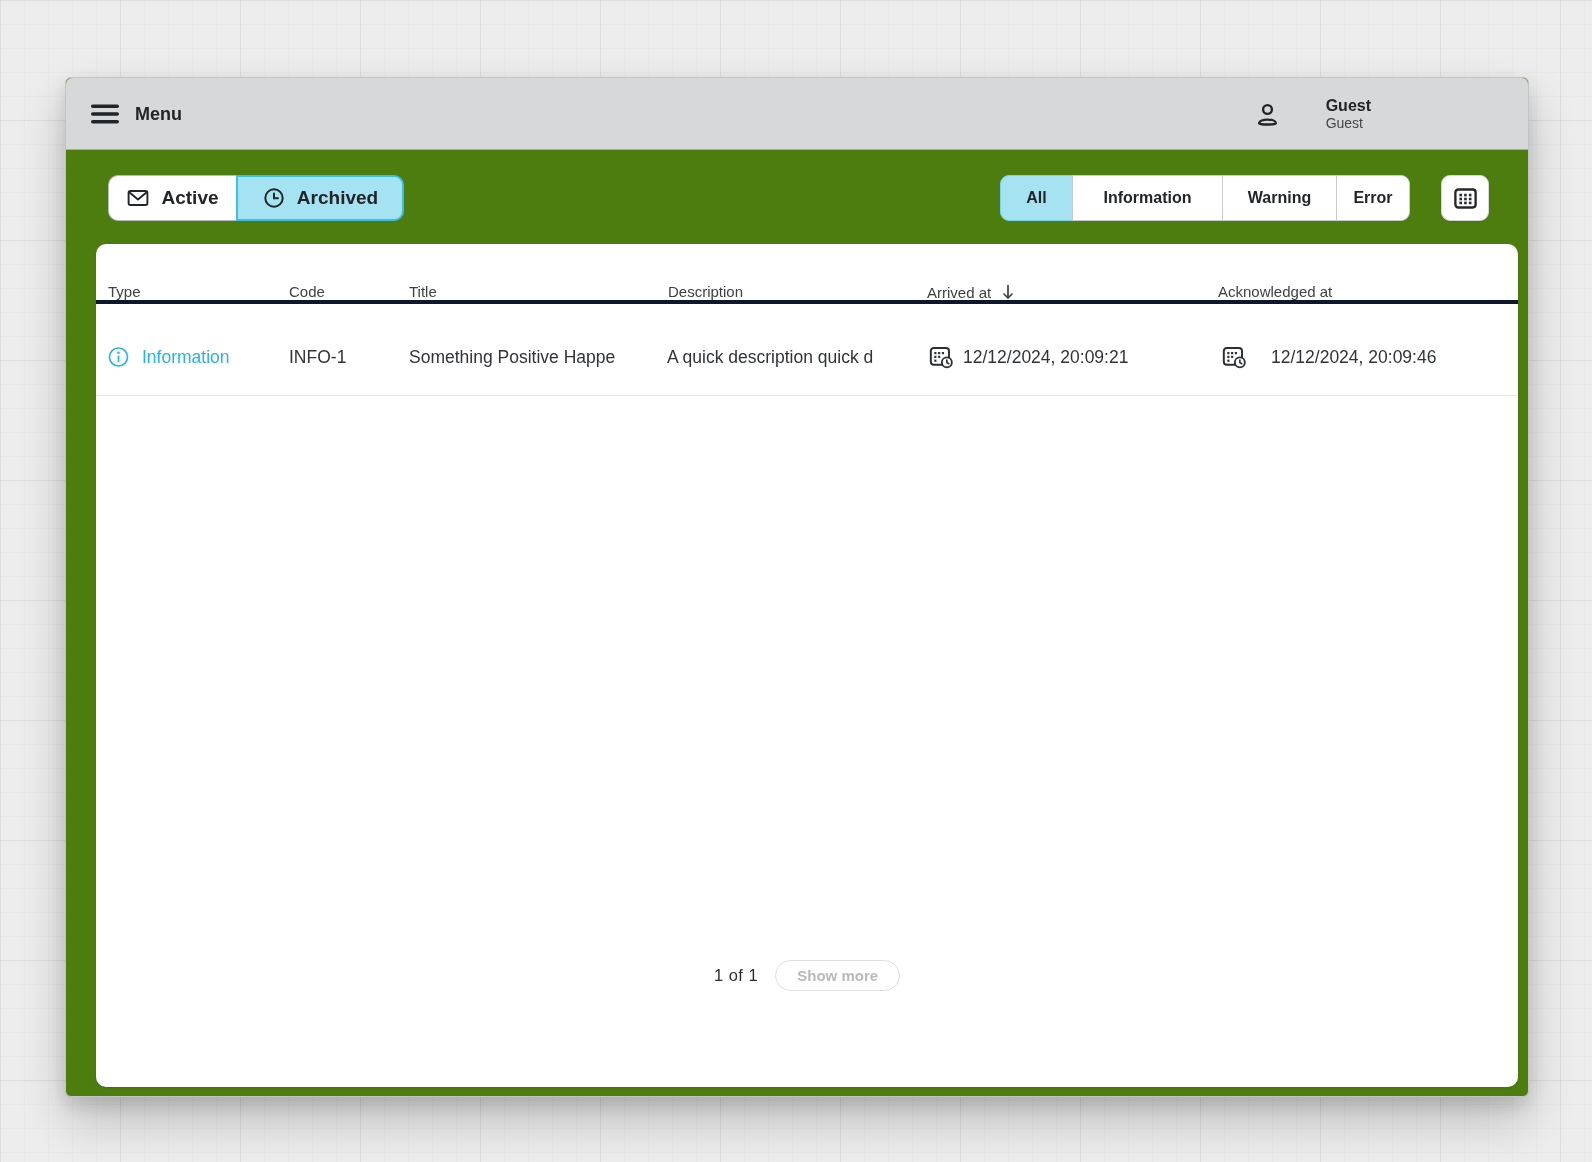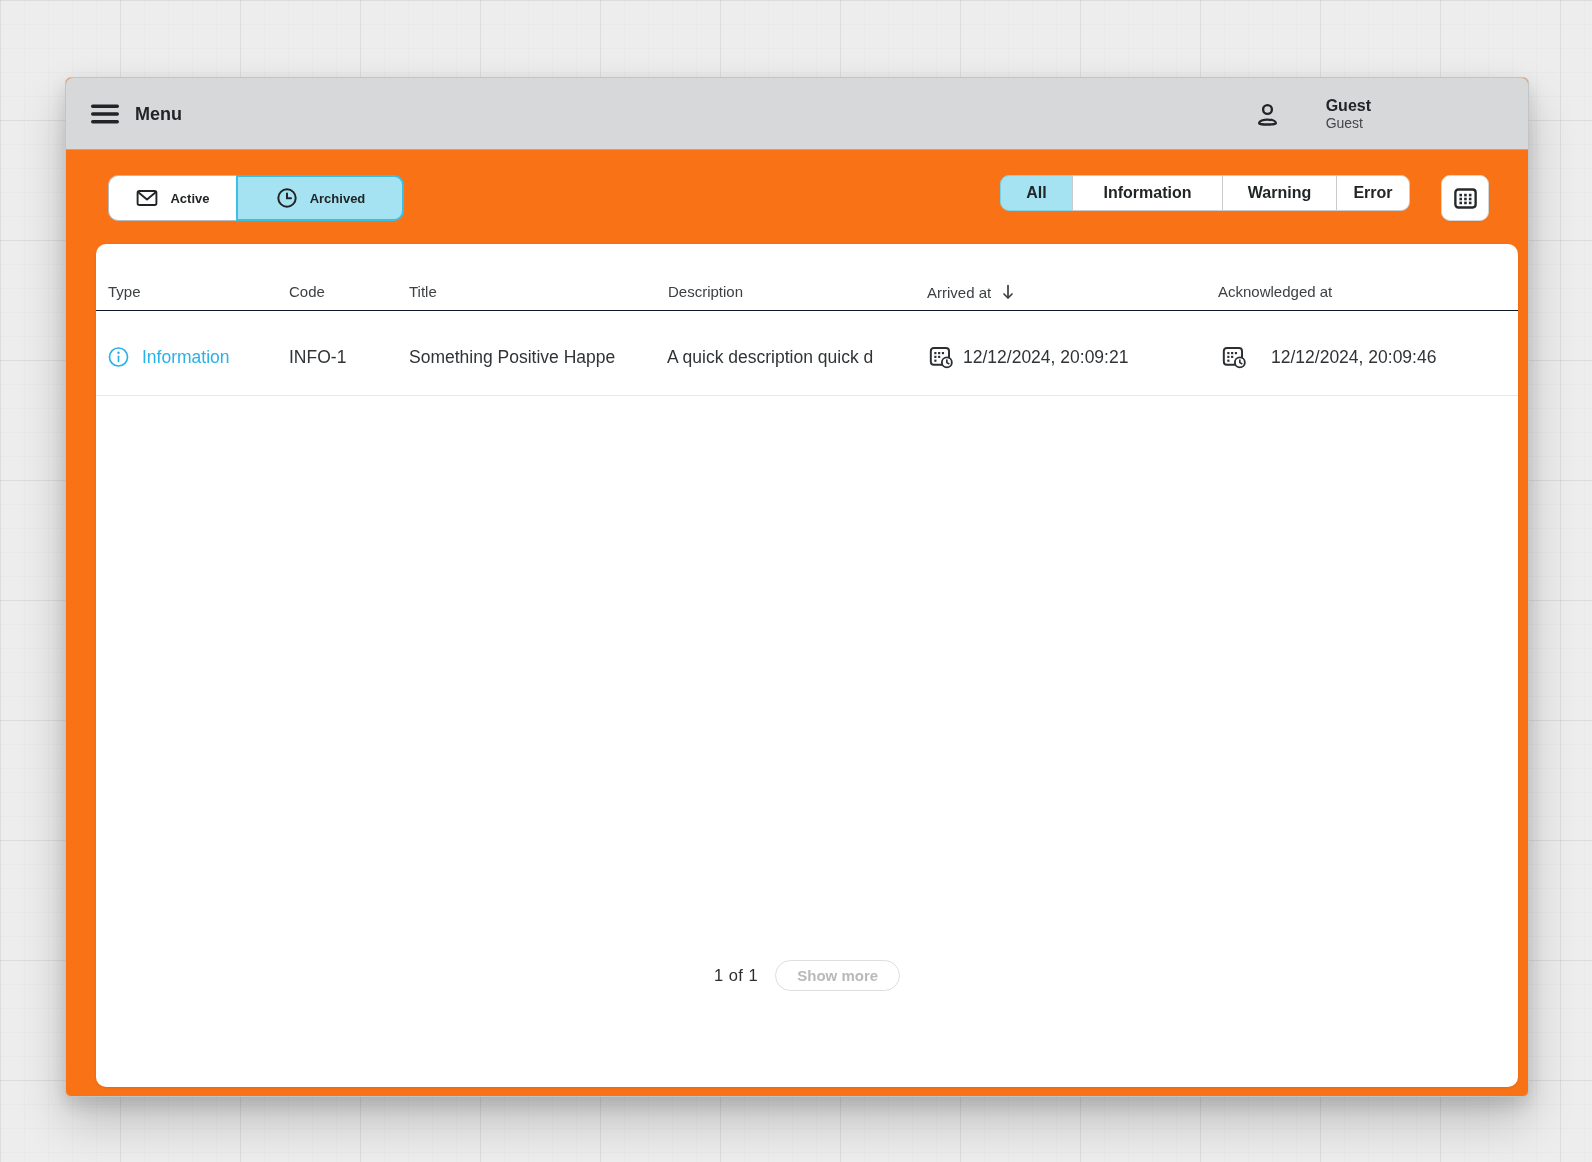--- a/index.html
+++ b/index.html
@@ -10,21 +10,21 @@
     background-image:
       linear-gradient(rgba(0,0,0,0.05) 1px, transparent 1px),
       linear-gradient(90deg, rgba(0,0,0,0.05) 1px, transparent 1px),
       linear-gradient(rgba(0,0,0,0.016) 1px, transparent 1px),
       linear-gradient(90deg, rgba(0,0,0,0.016) 1px, transparent 1px);
     background-size:120px 120px,120px 120px,24px 24px,24px 24px;
     color:#26292b;
   }
   .window{
     position:absolute; left:65px; top:77px; width:1464px; height:1020px;
-    background:#f97316; border-radius:6px; border:1px solid #c2c5c6;
+    background:#4d7c0f; border-radius:6px; border:1px solid #c2c5c6;
     box-shadow:0 24px 48px rgba(0,0,0,0.20), 0 8px 18px rgba(0,0,0,0.12);
   }
   
   .topbar{
     position:absolute; left:0; top:0; right:0; height:72px;
     background:#d7d8d9; border-bottom:1px solid #a7abad; border-radius:6px 6px 0 0;
   }
   .menu-group{
     position:absolute; left:24px; top:0; height:72px;
     display:flex; align-items:center; gap:15px; cursor:pointer;
@@ -41,48 +41,48 @@
     position:absolute; right:0; top:0; width:122px; height:72px;
     border-left:1px solid #a7abad; background:#dadbdb; border-radius:0 6px 0 0;
     display:flex; align-items:center; justify-content:center; gap:9px; cursor:pointer;
   }
   .lang-code{ font-size:16px; font-weight:700; color:#222527; }
   
   button{ font-family:inherit; border:none; background:none; cursor:pointer; }
   .seg{ position:absolute; left:42px; top:97px; height:46px; display:flex; }
   .seg-btn{
     display:flex; align-items:center; justify-content:center; gap:11px;
-    font-size:13px; font-weight:700; color:#222527; background:#fff;
+    font-size:19px; font-weight:700; color:#222527; background:#fff;
     border:1px solid #b6babc;
   }
   .seg-btn.first{ width:128px; border-radius:10px 0 0 10px; border-right:none; }
   .seg-btn.last{ width:168px; border-radius:0 10px 10px 0; }
   .seg-btn.selected{ background:#a5e3f3; border:2px solid #3bbfe4; }
-  .filters{ position:absolute; left:934px; top:97px; height:36px; display:flex; }
+  .filters{ position:absolute; left:934px; top:97px; height:46px; display:flex; }
   .filter-btn{
     display:flex; align-items:center; justify-content:center;
     font-size:16px; font-weight:700; color:#222527; background:#fff;
     border:1px solid #c7cbcc; margin-left:-1px;
   }
   .filter-btn.first{ border-radius:9px 0 0 9px; margin-left:0; }
   .filter-btn.last{ border-radius:0 9px 9px 0; }
   .filter-btn.selected{ background:#a5e3f3; border-color:#7cd2ea; }
   .f-all{ width:73px; } .f-info{ width:151px; } .f-warn{ width:115px; } .f-err{ width:74px; }
   .icon-btn{
     position:absolute; left:1375px; top:97px; width:48px; height:46px;
     background:#fff; border:1px solid #d4d7d8; border-radius:9px;
     display:flex; align-items:center; justify-content:center;
     box-shadow:0 1px 2px rgba(0,0,0,0.06);
   }
   
   .card{
     position:absolute; left:30px; top:166px; width:1422px; height:843px;
     background:#fff; border-radius:10px; box-shadow:0 1px 3px rgba(0,0,0,0.10);
   }
-  .thead{ position:absolute; left:0; top:0; right:0; height:67px; border-bottom:1px solid #0f172a; }
+  .thead{ position:absolute; left:0; top:0; right:0; height:60px; border-bottom:4px solid #0f172a; }
   .th{
     position:absolute; top:39px; font-size:15px; color:#3d4144;
     display:flex; align-items:center; gap:9px; white-space:nowrap;
   }
   .th-type{ left:12px; } .th-code{ left:193px; } .th-title{ left:313px; }
   .th-desc{ left:572px; } .th-arrived{ left:831px; cursor:pointer; } .th-ack{ left:1122px; }
   .trow{ position:absolute; left:0; top:75px; right:0; height:77px; border-bottom:1px solid #e6e8e9; cursor:pointer; }
   .cell{ position:absolute; top:50%; transform:translateY(-50%); font-size:17.5px; color:#303437; white-space:nowrap; }
   .cell-type{ left:12px; display:flex; align-items:center; gap:13px; color:#28b2e8; }
   .cell-code{ left:193px; }

